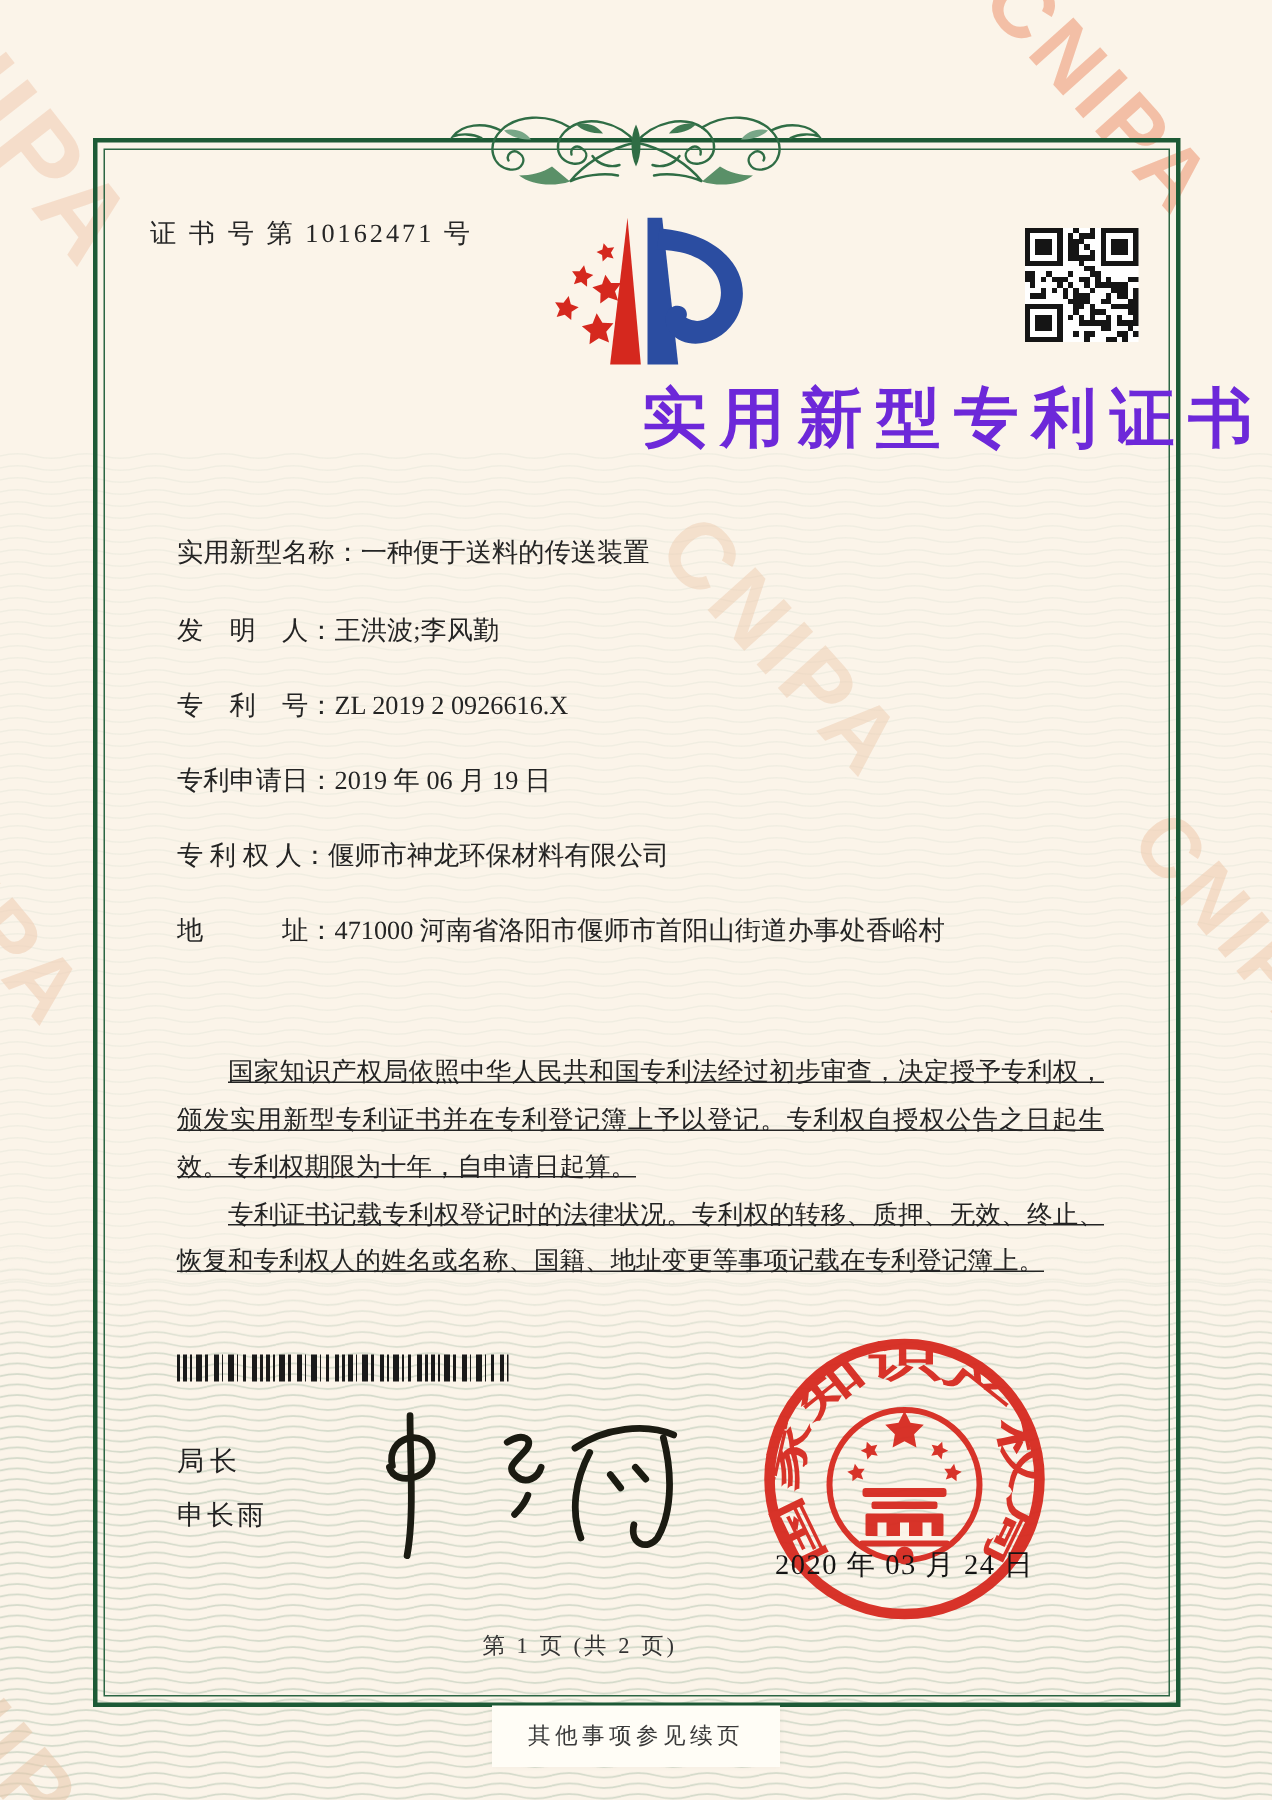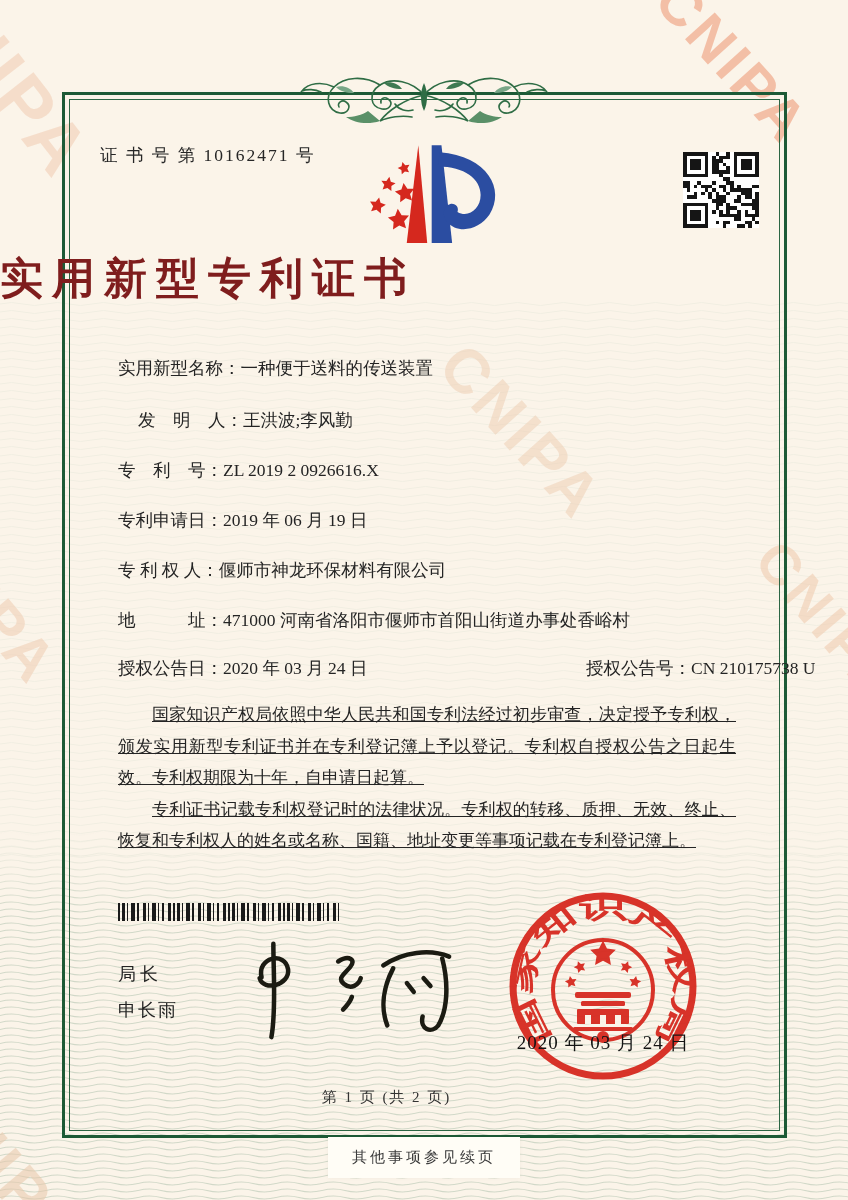--- a/index.html
+++ b/index.html
@@ -29,22 +29,22 @@
     border:3px solid #1d5a36;
   }
   .frame-inner{
     position:absolute; inset:4px; border:1px solid #2c6644;
   }
   .ornament{ position:absolute; left:283px; top:58px; width:282px; height:72px; }
   .cert-no{ position:absolute; left:100px; top:143px; font-size:17.5px; letter-spacing:2px; color:#262626; }
   .logo{ position:absolute; left:340px; top:136px; width:178px; height:118px; }
   .qr{ position:absolute; left:683px; top:152px; width:76px; height:76px; }
   .title{
-    position:absolute; left:0; top:250px; width:844px; text-align:left;
-    font-size:43px; font-weight:bold; letter-spacing:9px; color:#7f1d1d;
+    position:absolute; left:0; top:250px; width:844px; text-align:right;
+    font-size:43px; font-weight:bold; letter-spacing:9px; color:#6d28d9;
   }
   .field-row{ position:absolute; left:118px; font-size:17.5px; white-space:nowrap; color:#242424; }
   .field-label{ color:#242424; }
   .field-value{ color:#242424; }
   .row-split{ position:absolute; left:468px; top:0; }
   .paras{ position:absolute; left:118px; top:699px; width:618px; }
   .paras p{
     margin:0; font-size:17px; line-height:31.5px; text-indent:2em;
     text-align:justify; color:#242424;text-decoration:underline;
   }
@@ -279,40 +279,34 @@
       <rect x="15" y="20" width="1" height="1" fill="#151515"></rect>
       <rect x="16" y="20" width="1" height="1" fill="#151515"></rect>
       <rect x="18" y="20" width="1" height="1" fill="#151515"></rect>
     </svg>
 
   <div class="title">实用新型专利证书</div>
 
   <div class="field-row" style="top:356px;">
     <span class="field-label">实用新型名称：</span><span class="field-value">一种便于送料的传送装置</span>
   </div>
-  <div class="field-row" style="top:408px;margin-left:20px;">
+  <div class="field-row" style="top:408px;">
     <span class="field-label">发　明　人：</span><span class="field-value">王洪波;李风勤</span>
   </div>
   <div class="field-row" style="top:458px;">
     <span class="field-label">专　利　号：</span><span class="field-value">ZL 2019 2 0926616.X</span>
   </div>
   <div class="field-row" style="top:508px;">
     <span class="field-label">专利申请日：</span><span class="field-value">2019 年 06 月 19 日</span>
   </div>
   <div class="field-row" style="top:558px;">
     <span class="field-label">专 利 权 人：</span><span class="field-value">偃师市神龙环保材料有限公司</span>
   </div>
   <div class="field-row" style="top:608px;">
     <span class="field-label">地　　　址：</span><span class="field-value">471000 河南省洛阳市偃师市首阳山街道办事处香峪村</span>
-  </div>
-  <div class="field-row" style="top:656px;">
-    <span class="field-label">授权公告日：</span><span class="field-value">2020 年 03 月 24 日</span>
-    <span class="row-split">
-      <span class="field-label">授权公告号：</span><span class="field-value">CN 210175738 U</span>
-    </span>
   </div>
 
   <div class="paras">
     <p>国家知识产权局依照中华人民共和国专利法经过初步审查，决定授予专利权，颁发实用新型专利证书并在专利登记簿上予以登记。专利权自授权公告之日起生效。专利权期限为十年，自申请日起算。</p>
     <p>专利证书记载专利权登记时的法律状况。专利权的转移、质押、无效、终止、恢复和专利权人的姓名或名称、国籍、地址变更等事项记载在专利登记簿上。</p>
   </div>
 
   <div class="barcode"></div>
 
   <div class="sig-role">局长</div>

